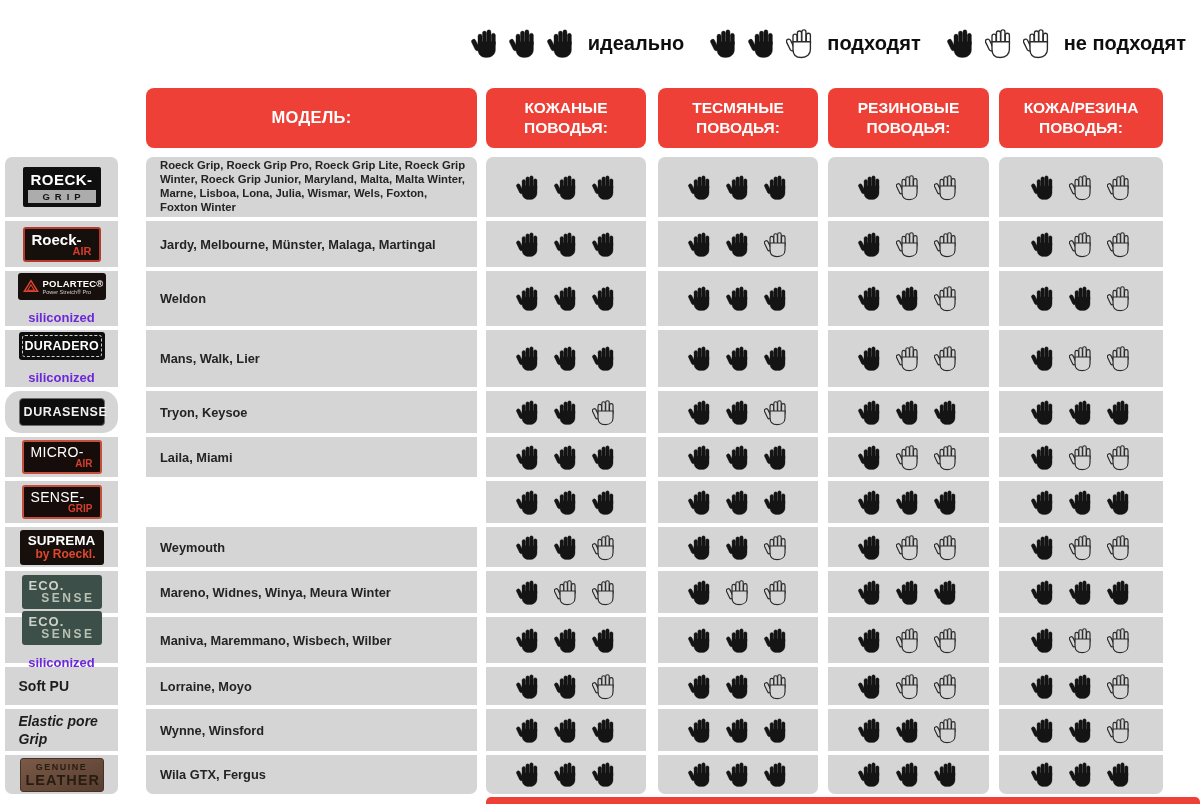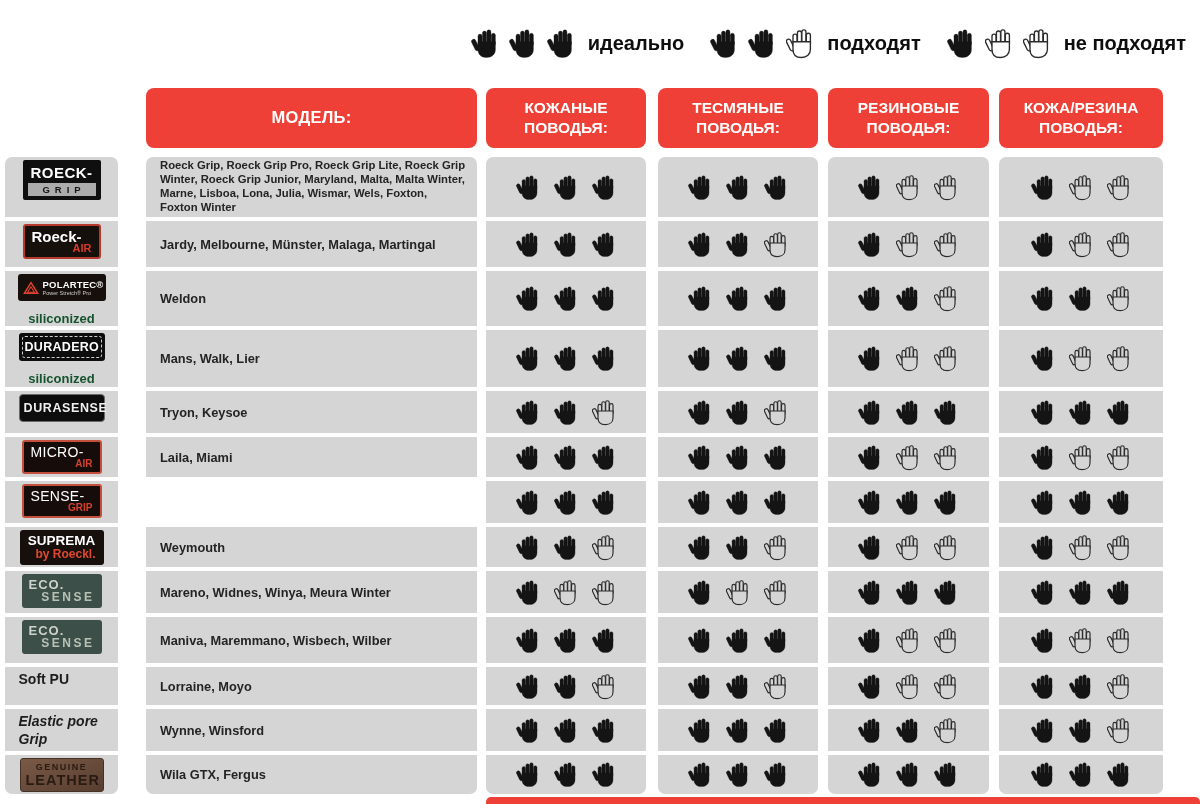--- a/index.html
+++ b/index.html
@@ -17,33 +17,33 @@
         column-gap:0}
   #hgrid{top:88px;grid-template-rows:60px}
   #bgrid{top:157px;row-gap:4px}
   .hcell{background:#ee4036;border-radius:8px;display:flex;align-items:center;justify-content:center;
          text-align:center;color:#fff;font-weight:700;font-size:15.5px;line-height:1.3;padding:4px 6px;
          box-sizing:border-box;grid-row:1}
   .hcell.model{grid-column:3;font-size:16.5px;letter-spacing:.3px}
   .cell{background:#d5d5d5;box-sizing:border-box}
   .cell.top{border-radius:7px 7px 0 0}
   .cell.bot{border-radius:0 0 7px 7px}
-  .side{display:flex;flex-direction:column;align-items:center;justify-content:flex-start;gap:2px;padding:3px 4px}
+  .side{display:flex;flex-direction:column;align-items:center;justify-content:center;gap:2px;padding:3px 4px}
   .modelc{display:flex;align-items:center;padding:4px 10px 4px 14px;font-weight:700;font-size:12.8px;color:#242424}
   .modelc.small{font-size:11.3px;line-height:1.22}
   .ratec{display:flex;align-items:center;justify-content:center}
   .hands{display:flex;gap:13px}
   .ratec .hand{width:25px;height:27px}
   .hand-f{fill:#141414;stroke:#141414;stroke-width:.4}
   .hand-o{stroke:#2b2b2b;stroke-width:1.6}
   .legend .hand-o{fill:#ffffff}
   .ratec .hand-o{fill:#d5d5d5}
   
   .logo{box-sizing:border-box;display:flex;flex-direction:column}
-  .sub{font-weight:700;font-size:13px;color:#14532d;margin-top:8px}
+  .sub{font-weight:700;font-size:13px;color:#6d28d9;margin-top:8px}
   .roeck-grip{background:#0f0f0f;border-radius:2px;padding:4px 5px;width:78px}
   .rg1{color:#fff;font-weight:700;font-size:15px;text-align:center;letter-spacing:.5px}
   .rg2{background:#acacac;color:#131313;font-weight:800;font-size:9.5px;letter-spacing:5px;
        text-align:center;padding:1px 0 1px 5px;margin-top:2px}
   .roeck-air{background:#16100d;border:2px solid #b63a2c;border-radius:3px;padding:2px 7px 3px;width:78px}
   .ra1{color:#fff;font-weight:700;font-size:15px}
   .ra2{color:#d93a28;font-weight:700;font-size:11px;align-self:flex-end;margin-top:-3px}
   .polartec{background:#160f0c;border-radius:3px;padding:5px 5px;width:88px;flex-direction:row;align-items:center;gap:4px}
   .pt-tri{width:16px;height:14px;flex:none}
   .pt-text{display:flex;flex-direction:column}
@@ -384,21 +384,21 @@
           <use href="#hand"></use>
         </svg>
         <svg viewBox="0 0 34 36" class="hand hand-o">
           <use href="#hand"></use>
         </svg>
         <svg viewBox="0 0 34 36" class="hand hand-o">
           <use href="#hand"></use>
         </svg>
       </div>
     </div>
-    <div class="cell side" style="grid-area: 5 / 1;">
+    <div class="cell side" style="grid-area: 5 / 1; border-radius: 15px;">
       <div class="logo durasense">
         <span class="ds1">DURASENSE</span>
       </div>
     </div>
     <div class="cell modelc" style="grid-area: 5 / 3;">
       <span>Tryon, Keysoe</span>
     </div>
     <div class="cell ratec" style="grid-area: 5 / 5;">
       <div class="hands">
         <svg viewBox="0 0 34 36" class="hand hand-f">

